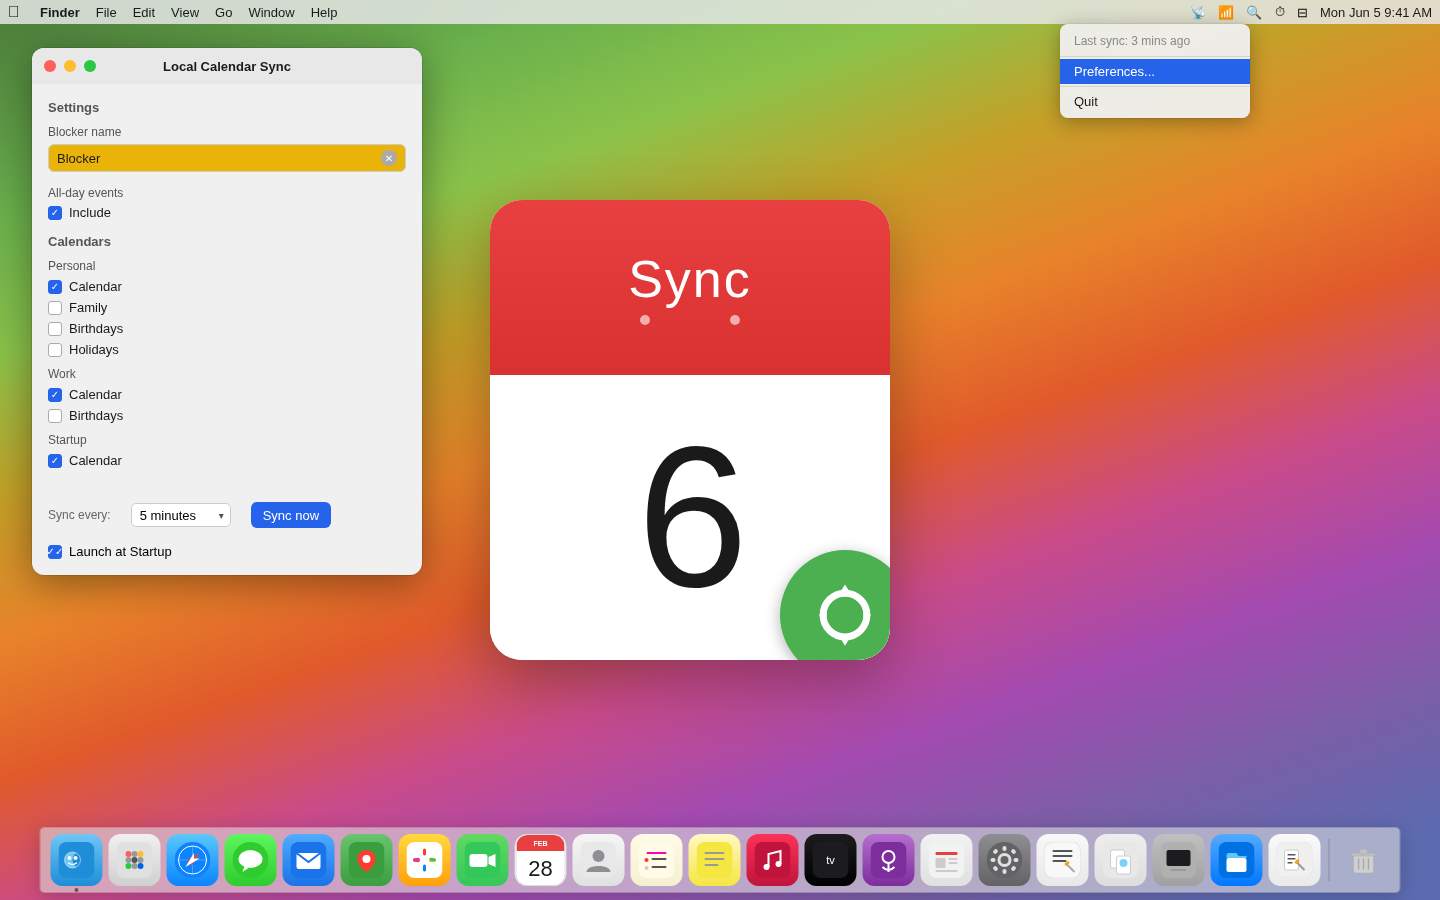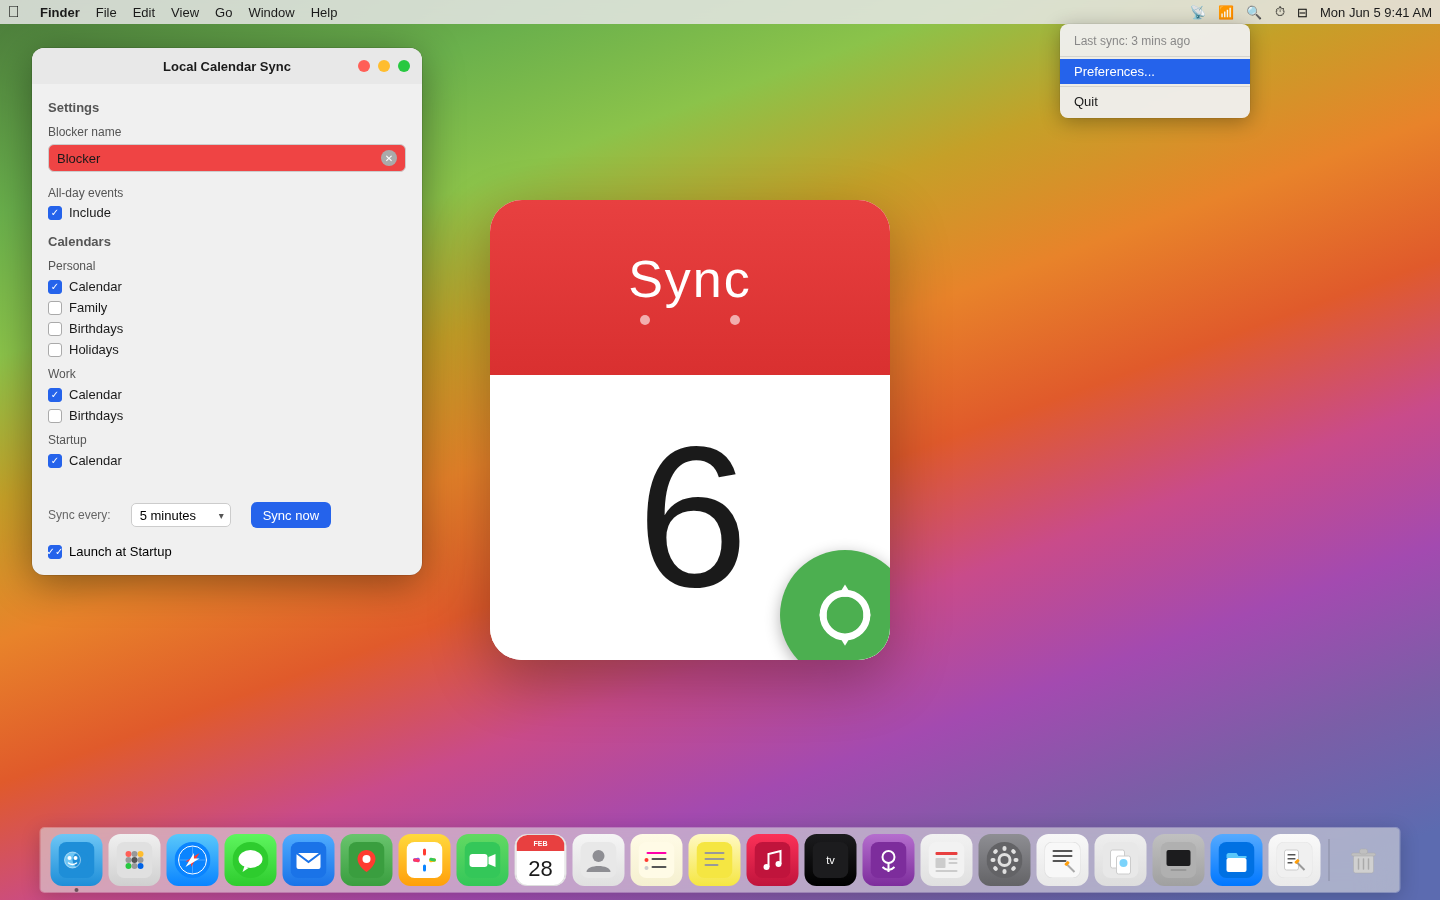--- a/index.html
+++ b/index.html
@@ -135,21 +135,20 @@
       z-index: 50;
     }
 
     .window-titlebar {
       background: #e8e8e8;
       height: 36px;
       display: flex;
       align-items: center;
       padding: 0 12px;
       position: relative;
-      justify-content: flex-end;
     }
 
     .window-controls {
       display: flex;
       gap: 8px;
       align-items: center;
     }
 
     .window-btn {
       width: 12px;
@@ -184,21 +183,21 @@
 
     .field-label {
       font-size: 12px;
       color: #555;
       margin-bottom: 5px;
     }
 
     .text-input {
       width: 100%;
       height: 28px;
-      background: #ef4444;
+      background: #eab308;
       border: 1px solid #ccc;
       border-radius: 6px;
       padding: 0 8px;
       font-size: 13px;
       display: flex;
       align-items: center;
       justify-content: space-between;
       margin-bottom: 14px;
     }
 

